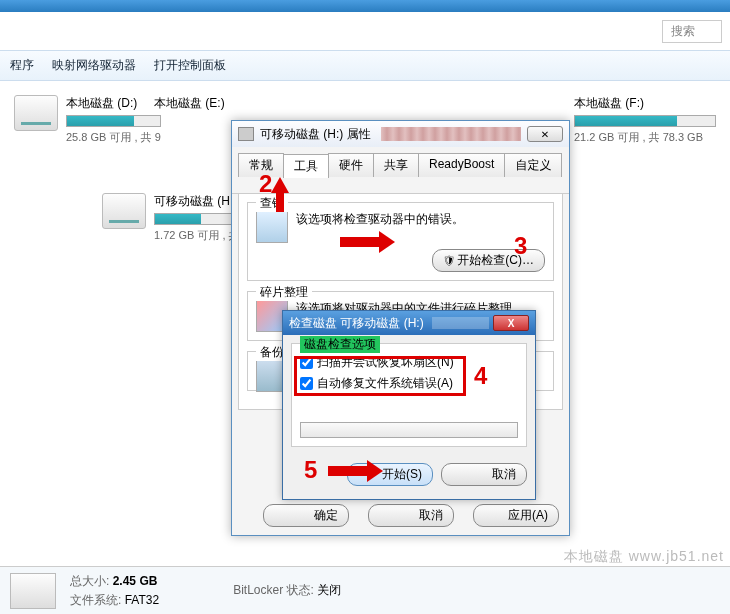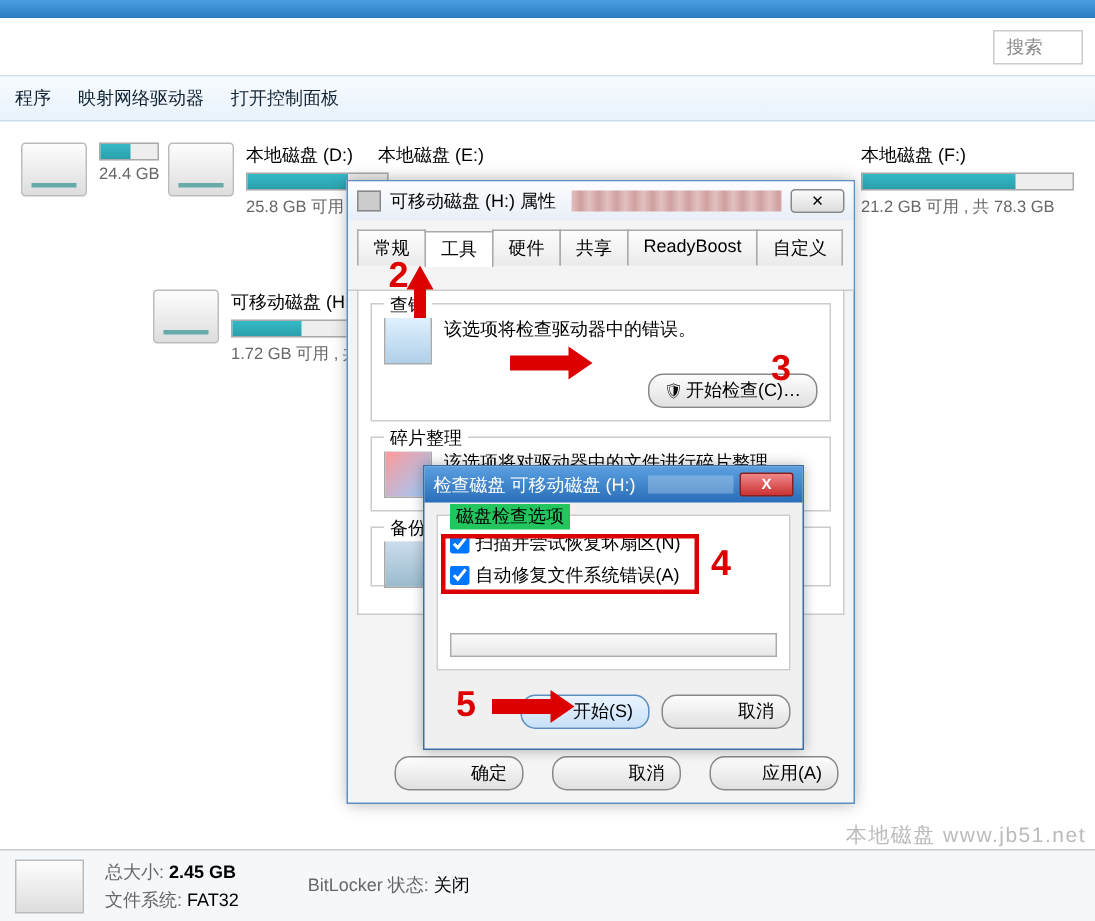--- a/index.html
+++ b/index.html
@@ -80,29 +80,20 @@
 <div class="search-hint">搜索</div>
 
 <div class="toolbar">
   <span>程序</span>
   <span>映射网络驱动器</span>
   <span>打开控制面板</span>
 </div>
 
 <div class="main">
   <div class="drives">
-    <div class="drive partial" style="width:88px">
-      <div class="drive-icon"></div>
-      <div class="drive-info">
-          <div class="bar">
-            <div class="bar-fill" style="width:52%"></div>
-          </div>
-          <div class="drive-sub">24.4 GB</div>
-        </div>
-    </div>
     <div class="drive partial" style="width:130px">
       <div class="drive-icon"></div>
       <div class="drive-info">
           <div class="drive-name">本地磁盘 (D:)</div>
           <div class="bar">
             <div class="bar-fill" style="width:72%"></div>
           </div>
           <div class="drive-sub">25.8 GB 可用 , 共 9</div>
         </div>
     </div>
@@ -222,16 +213,16 @@
 <div class="anno anno-num" style="left:304px;top:456px">5</div>
 
 <div class="watermark">本地磁盘 www.jb51.net</div>
 
 <div class="status">
   <div class="thumb"></div>
   <div class="status-col">
     <div><span class="lbl">总大小:</span> <b>2.45 GB</b></div>
     <div><span class="lbl">文件系统:</span> <span>FAT32</span></div>
   </div>
-  <div class="status-col" style="margin-left:32px">
+  <div class="status-col" style="margin-left:60px">
     <div><span class="lbl">BitLocker 状态:</span> <span>关闭</span></div>
   </div>
 </div>
 
 </body></html>

